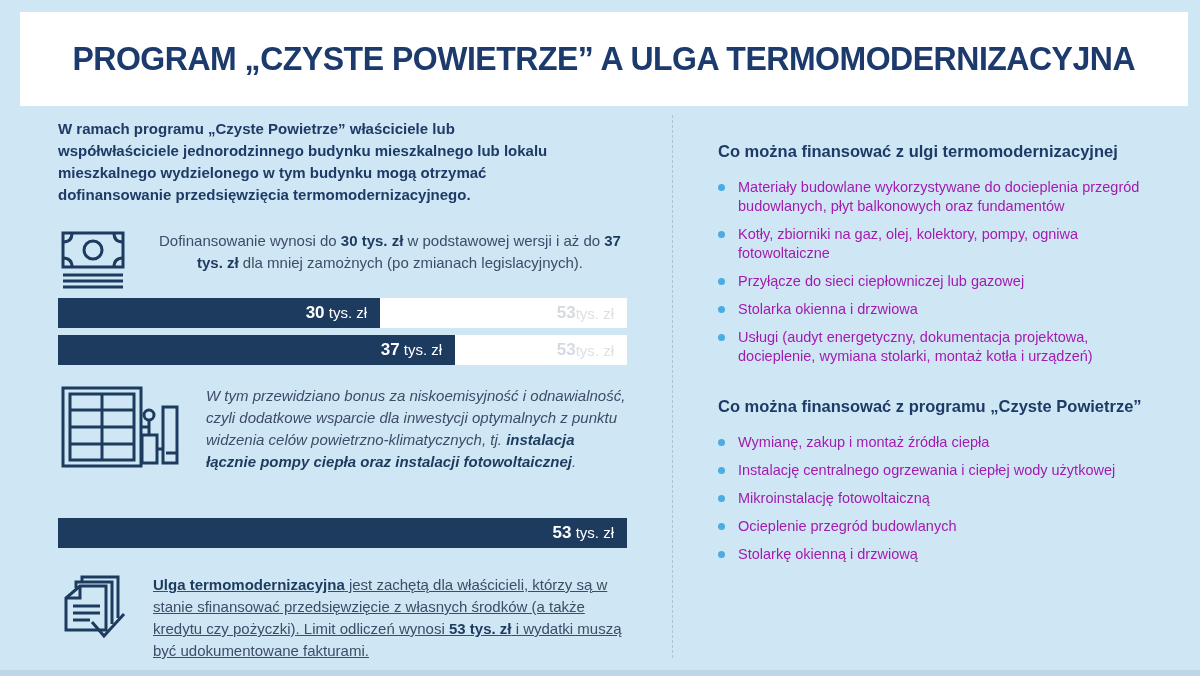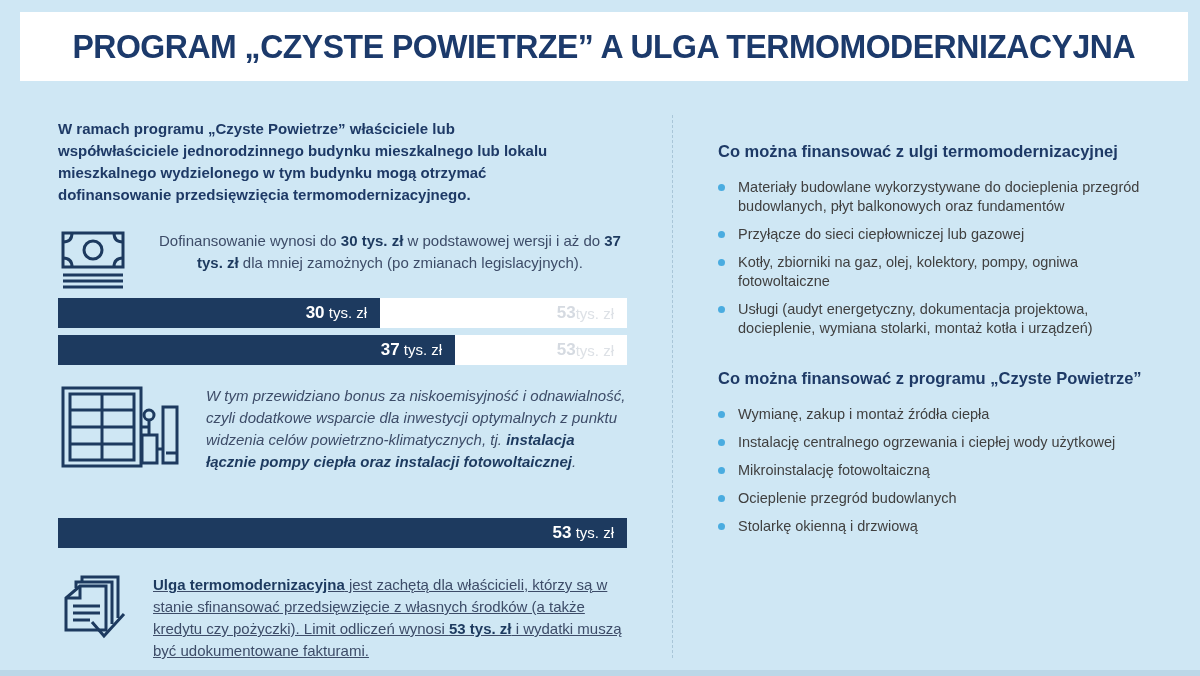--- a/index.html
+++ b/index.html
@@ -5,21 +5,21 @@
   html,body{margin:0;padding:0;}
   body{
     width:1200px;height:676px;
     background:#cfe7f4;
     font-family:"Liberation Sans", sans-serif;
     color:#3d4c68;
     position:relative;
     overflow:hidden;
   }
   .header-bar{
-    position:absolute;top:12px;left:12px;right:12px;height:69px;
+    position:absolute;top:12px;left:12px;right:12px;height:94px;
     background:#ffffff;
     display:flex;align-items:center;justify-content:center;margin-left:8px;
   }
   .header-title{
     font-size:33px;font-weight:bold;color:#1c3a6b;
     letter-spacing:-0.5px;white-space:nowrap;
     transform:scaleX(0.97);
   }
   .content{
     position:absolute;top:90px;left:0;right:0;bottom:0;
@@ -67,21 +67,21 @@
   .section-heading{
     font-size:16.5px;font-weight:bold;color:#1e3a66;margin-bottom:17px;
   }
   .sec1{margin-top:52px;}
   .sec2{margin-top:31px;}
   .bullet-item{display:flex;margin-bottom:9px;}
   .dot{
     flex:none;width:7px;height:7px;border-radius:50%;
     background:#4aace0;margin-top:6px;margin-right:13px;
   }
-  .bullet-text{font-size:14.5px;line-height:19px;color:#404040;max-width:430px;}
+  .bullet-text{font-size:14.5px;line-height:19px;color:#a21caf;max-width:430px;}
   .bottom-strip{
     position:absolute;left:0;right:0;bottom:0;height:6px;background:#bcd7e8;
   }
   svg{display:block;}
   svg *{stroke:#1d3a5f;fill:none;stroke-width:3;}
 </style>
 </head>
 <body>
 
 <div class="header-bar">
@@ -184,25 +184,29 @@
 
     <div class="sec1">
       <div class="section-heading">Co można finansować z ulgi termomodernizacyjnej</div>
       <div>
           <div class="bullet-item">
             <span class="dot"></span>
             <span class="bullet-text">Materiały budowlane wykorzystywane do docieplenia przegród budowlanych, płyt balkonowych oraz fundamentów</span>
           </div>
           <div class="bullet-item">
             <span class="dot"></span>
+            <span class="bullet-text">Kotły, zbiorniki na gaz, olej, kolektory, pompy, ogniwa fotowoltaiczne</span>
+          </div>
+          <div class="bullet-item">
+            <span class="dot"></span>
             <span class="bullet-text">Przyłącze do sieci ciepłowniczej lub gazowej</span>
           </div>
           <div class="bullet-item">
             <span class="dot"></span>
-            <span class="bullet-text">Kotły, zbiorniki na gaz, olej, kolektory, pompy, ogniwa fotowoltaiczne</span>
+            <span class="bullet-text">Stolarka okienna i drzwiowa</span>
           </div>
           <div class="bullet-item">
             <span class="dot"></span>
             <span class="bullet-text">Usługi (audyt energetyczny, dokumentacja projektowa, docieplenie, wymiana stolarki, montaż kotła i urządzeń)</span>
           </div>
         </div>
     </div>
 
     <div class="sec2">
       <div class="section-heading">Co można finansować z programu „Czyste Powietrze”</div>

